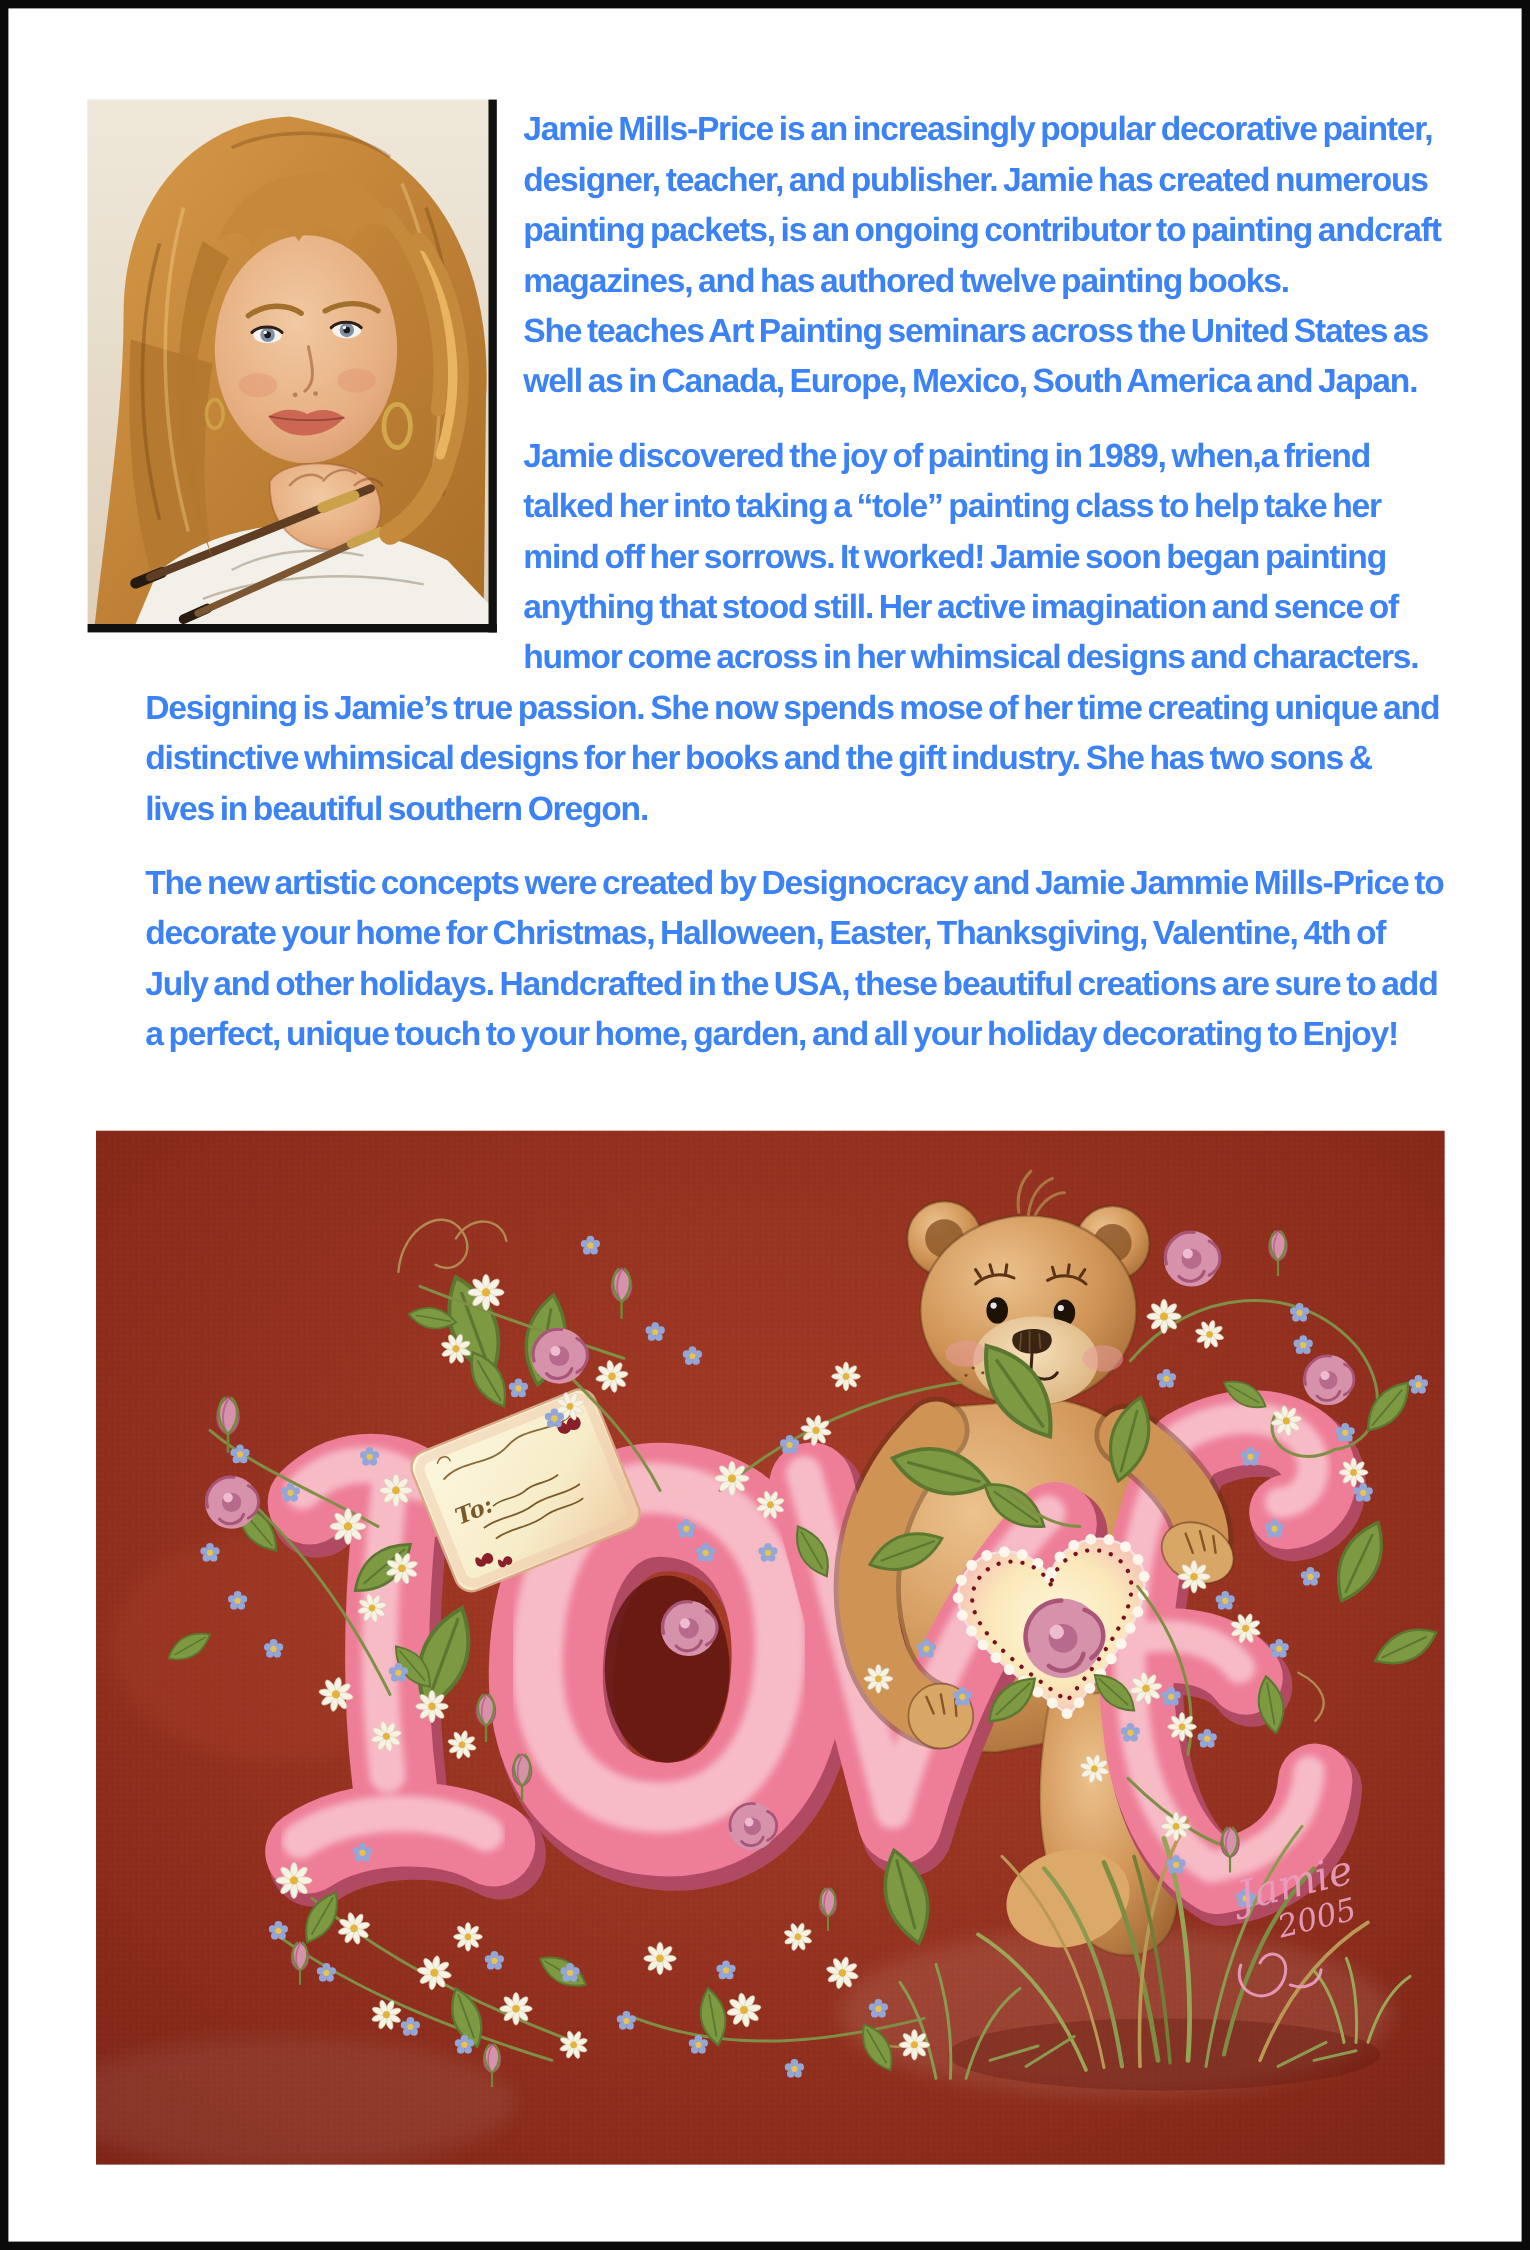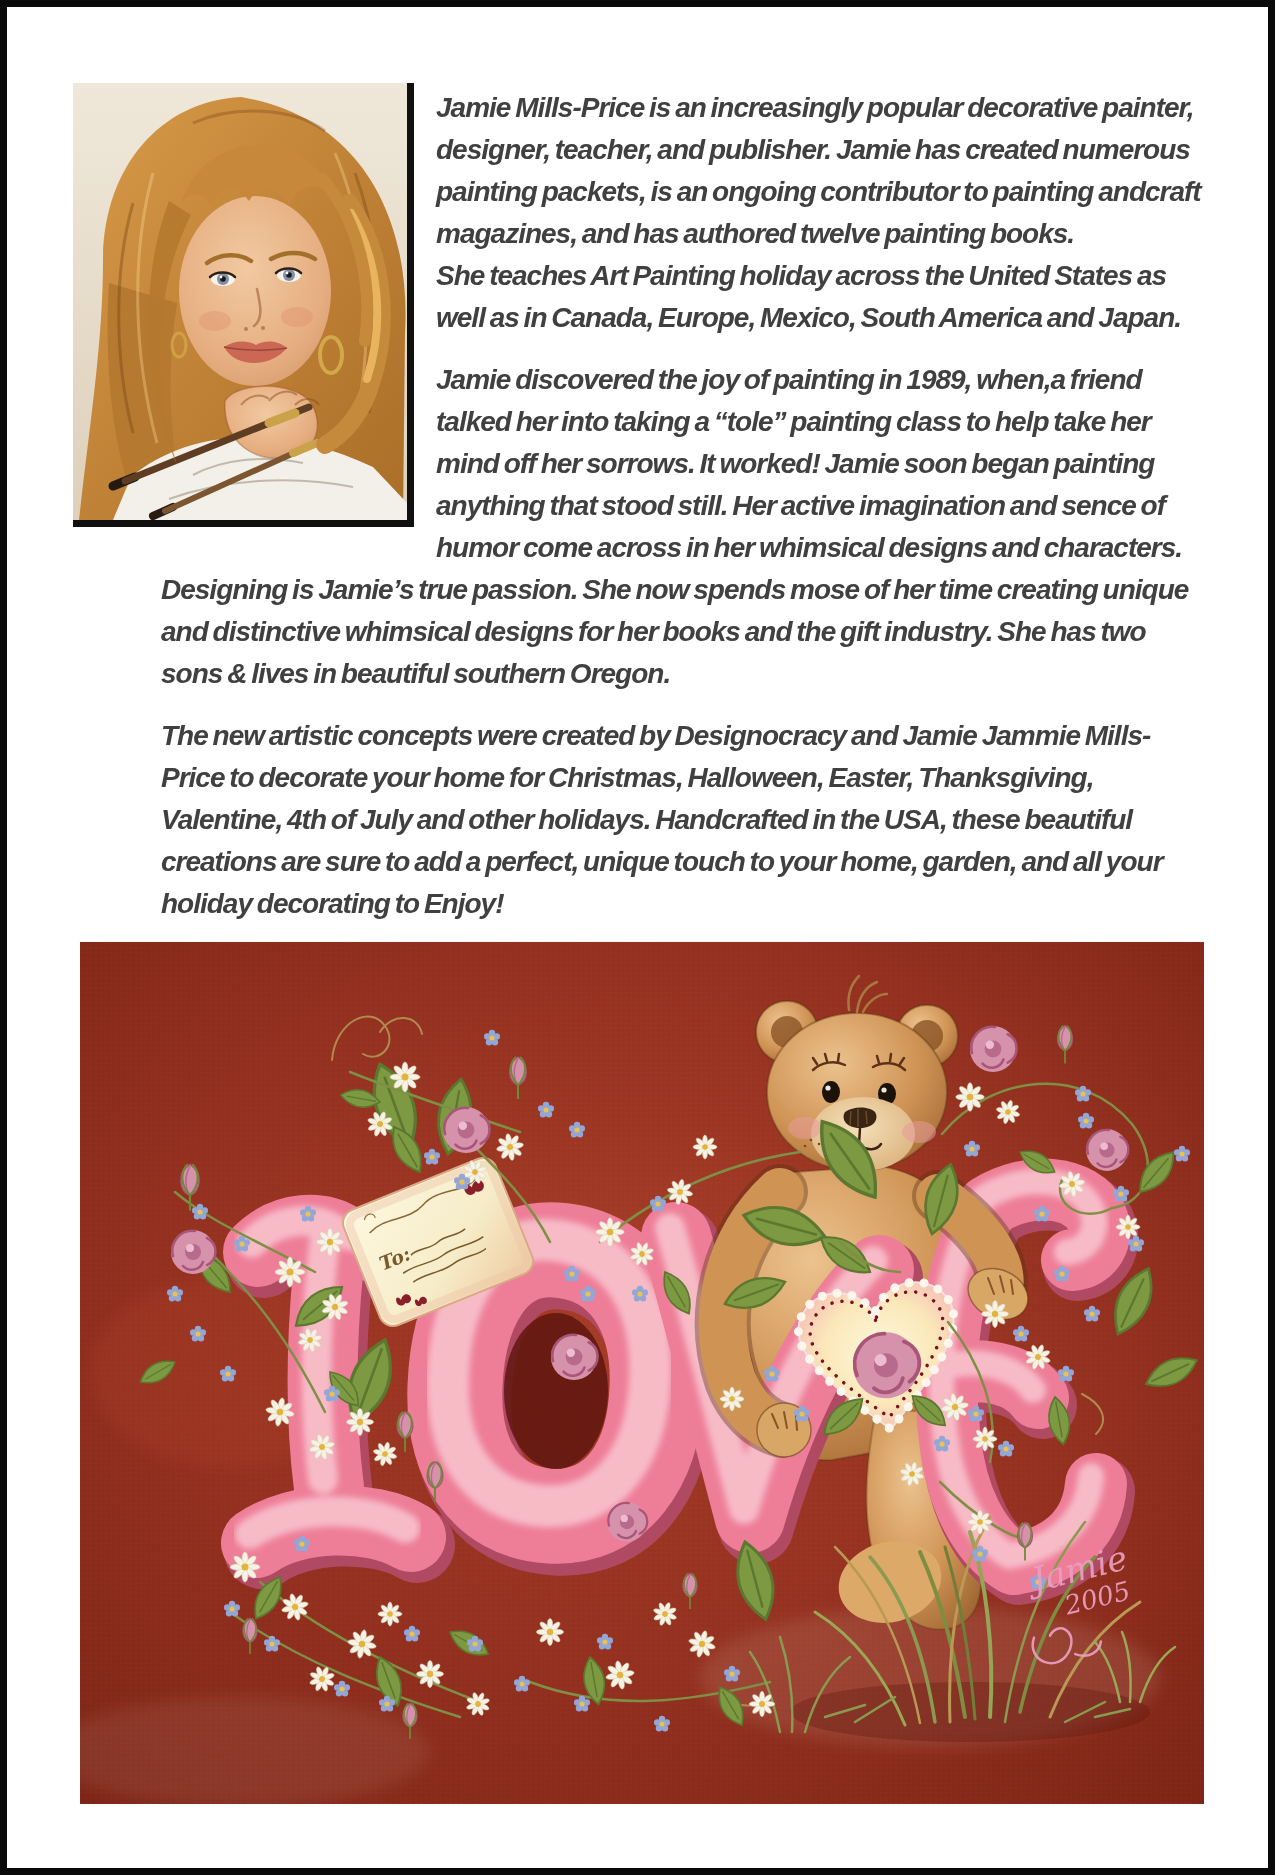--- a/index.html
+++ b/index.html
@@ -19,28 +19,26 @@
     float:left;
     width:334px; height:437px;
     margin:6px 22px 14px 0;
     border-right:7px solid #101010;
     border-bottom:7px solid #101010;
     background:#e9e0cf;
   }
   .photo svg { display:block; }
   .bio p {
     margin:10px 0 20px 0;
-    font-style:italic;
     font-weight:bold;
     font-size:28px;
     line-height:42px;
     letter-spacing:-1px;
     word-spacing:-2px;
-    color:#404040;
-    padding-left:40px;
+    color:#3b82f6;
   }
   .bio p + p { margin-top:0;margin-left:48px; }
   .painting {
     position:absolute;
     left:73px; top:935px;
     width:1124px; height:862px;
   }
   .painting svg { display:block; }
   .sig-name { font-family:"DejaVu Serif", serif; font-style:italic; font-size:34px; }
   .sig-year { font-family:"DejaVu Serif", serif; font-style:italic; font-size:26px; }
@@ -152,21 +150,21 @@
           <path d="M96,118 C66,196 70,300 104,382 C80,306 80,206 118,132 Z" fill="#b5792f" opacity=".9"></path>
           <path d="M276,120 C310,170 318,240 298,300 C290,330 270,352 252,362" stroke="#c68a3c" stroke-width="18" fill="none" stroke-linecap="round"></path>
           <path d="M278,130 C306,178 312,240 294,296" stroke="#e8b45f" stroke-width="8" fill="none" stroke-linecap="round"></path>
           <path d="M250,96 C286,140 300,200 292,258" stroke="#c68a3c" stroke-width="12" fill="none" stroke-linecap="round"></path>
         </g>
       </svg>
     </div>
 
     <div class="bio">
       <p><span>Jamie Mills-Price is an increasingly popular decorative painter, designer, teacher, and publisher. Jamie has created numerous painting packets, is an ongoing contributor to painting andcraft magazines, and has authored twelve painting books.</span><br>
-      <span>She teaches Art Painting holiday across the United States as well as in Canada, Europe, Mexico, South America and Japan.</span></p>
+      <span>She teaches Art Painting seminars across the United States as well as in Canada, Europe, Mexico, South America and Japan.</span></p>
       <p>Jamie discovered the joy of painting in 1989, when,a friend talked her into taking a “tole” painting class to help take her mind off her sorrows. It worked! Jamie soon began painting anything that stood still. Her active imagination and sence of humor come across in her whimsical designs and characters. Designing is Jamie’s true passion. She now spends mose of her time creating unique and distinctive whimsical designs for her books and the gift industry. She has two sons &amp; lives in beautiful southern Oregon.</p>
       <p>The new artistic concepts were created by Designocracy and Jamie Jammie Mills-Price to decorate your home for Christmas, Halloween, Easter, Thanksgiving, Valentine, 4th of July and other holidays. Handcrafted in the USA, these beautiful creations are sure to add a perfect, unique touch to your home, garden, and all your holiday decorating to Enjoy!</p>
     </div>
   </div>
 
   <div class="painting">
     <svg width="1124" height="862" viewBox="0 0 1124 862" aria-label="LOVE">
       <defs>
         <radialGradient id="bgG" cx="50%" cy="42%" r="80%">
           <stop offset="0" stop-color="#a63d28"></stop>

